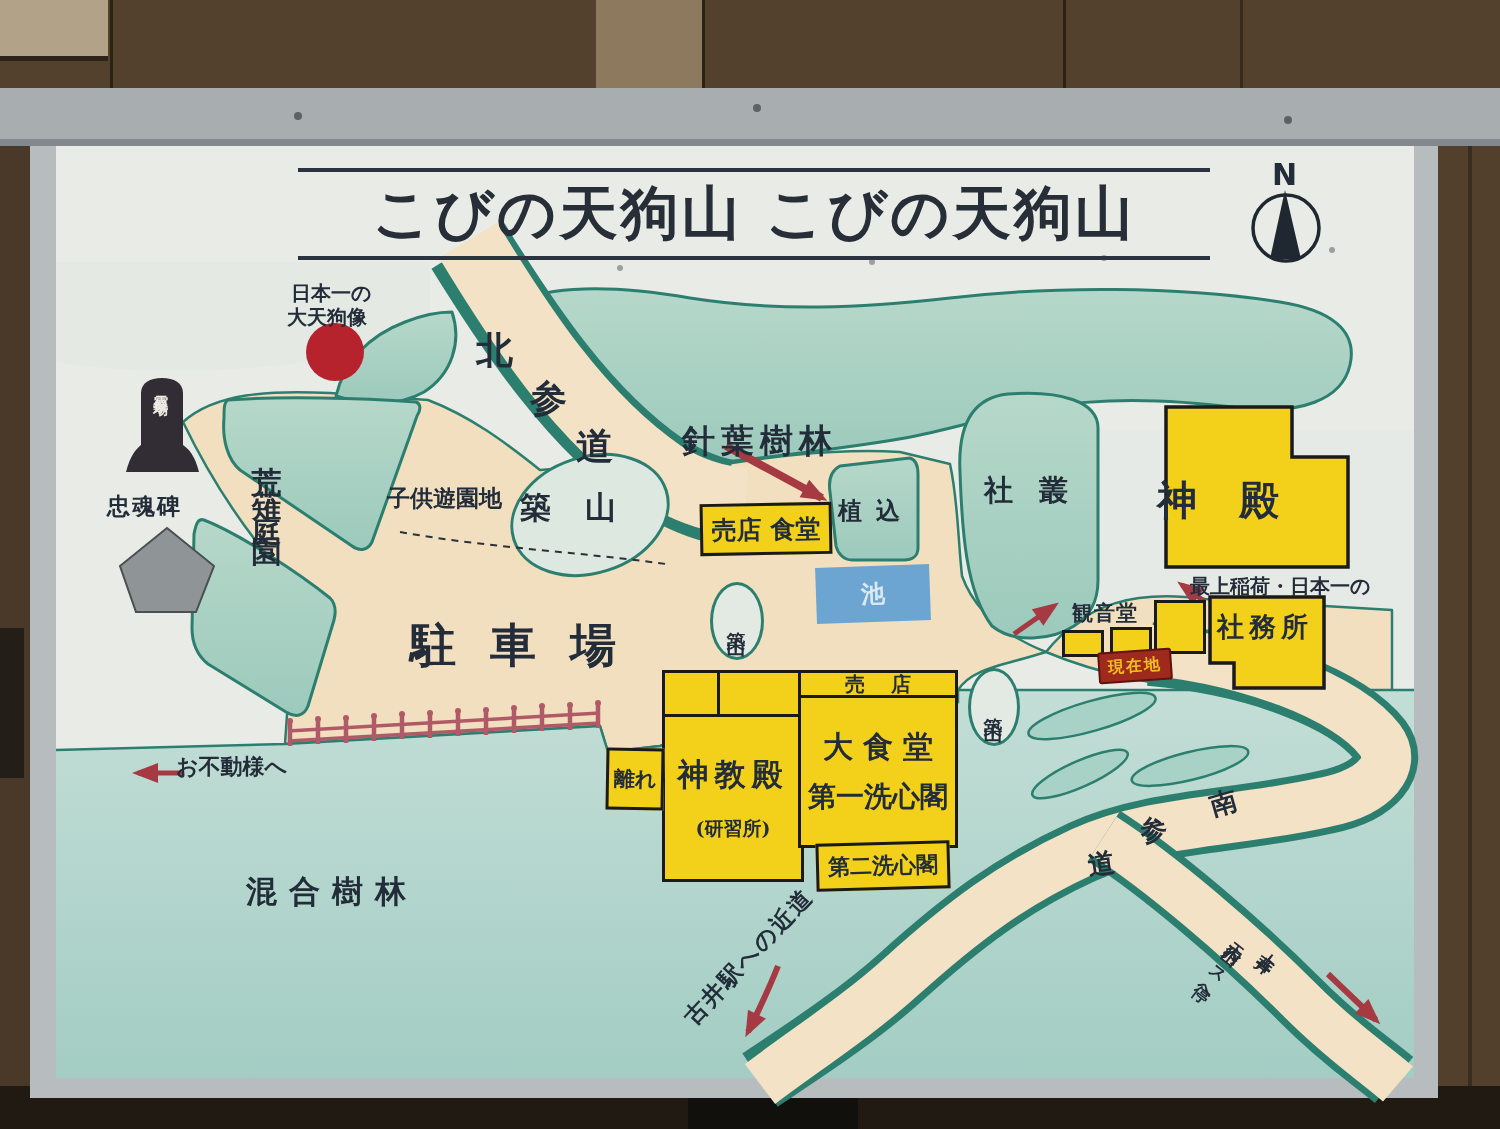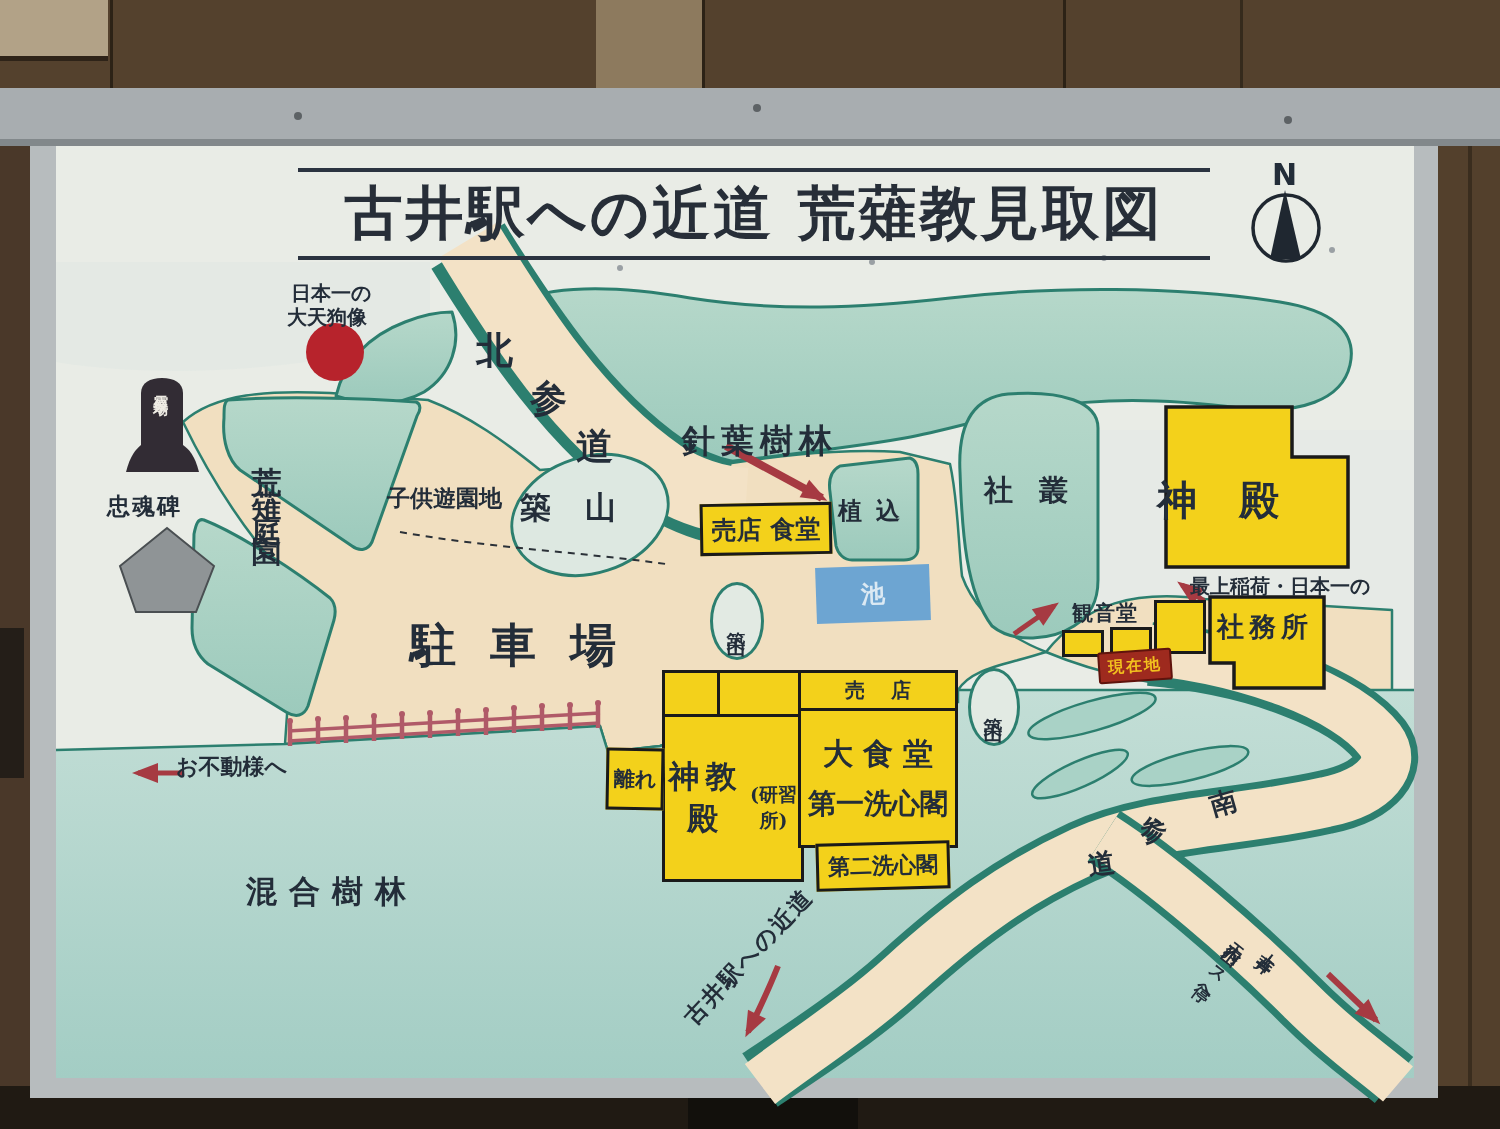--- a/index.html
+++ b/index.html
@@ -166,21 +166,21 @@
     <path d="M 778,966 C 766,996 756,1016 748,1032" stroke-width="6" marker-end="url(#ah)"></path>
     <path d="M 1328,974 L 1376,1020" stroke-width="6" marker-end="url(#ah)"></path>
   </g>
 
   <g>
     <circle cx="1286" cy="228" r="33" fill="none" stroke="#1f2730" stroke-width="3.5"></circle>
     <path d="M 1285,190 L 1270,259 L 1301,259 Z" fill="#1f2730"></path>
   </g>
 </svg>
 
-<div class="titleband">古井駅への近道 荒薙教見取図</div>
+<div class="titleband">こびの天狗山 こびの天狗山</div>
 <div class="lbl" style="left:1272px;top:158px;font-size:30px;font-family:'DejaVu Sans',sans-serif;">N</div>
 
 <div class="lbl" style="left:291px;top:282px;font-size:20px;">日本一の</div>
 <div class="lbl" style="left:287px;top:306px;font-size:20px;">大天狗像</div>
 <div class="lbl vert" style="left:152px;top:383px;font-size:15px;color:#efece4;letter-spacing:3px;">霊祭場</div>
 <div class="lbl" style="left:107px;top:493px;font-size:23px;letter-spacing:2px;">忠魂碑</div>
 <div class="lbl" style="left:1190px;top:575px;font-size:20px;">最上稲荷・日本一の</div>
 
 <div class="lbl vert" style="left:250px;top:442px;font-size:30px;letter-spacing:24px;">荒薙庭園</div>
 <div class="lbl" style="left:387px;top:485px;font-size:23px;">子供遊園地</div>
@@ -209,28 +209,28 @@
 <div class="lbl" style="left:1072px;top:601px;font-size:21px;letter-spacing:1px;">観音堂</div>
 
 <div class="bld" style="left:700px;top:503px;width:132px;height:52px;transform:rotate(-1deg);">
   <span class="bt" style="font-size:25px;">売店 食堂</span>
 </div>
 
 <div class="bld" style="left:662px;top:670px;width:142px;height:212px;padding:0;">
   <div style="width:100%;height:44px;border-bottom:3px solid #1a1a1a;position:relative;box-sizing:border-box;">
     <span style="position:absolute;left:38%;top:0;bottom:0;border-left:3px solid #1a1a1a;"></span>
   </div>
-  <div style="flex:1;display:flex;flex-direction:row;align-items:center;justify-content:center;">
+  <div style="flex:1;display:flex;flex-direction:column;align-items:center;justify-content:center;">
     <span class="bt" style="font-size:31px;letter-spacing:6px;">神教殿</span>
     <span class="bt" style="font-size:19px;margin-top:20px;">(研習所)</span>
   </div>
 </div>
 
 <div class="bld" style="left:798px;top:670px;width:160px;height:178px;">
-  <div style="width:100%;height:38px;border-bottom:3px solid #1a1a1a;box-sizing:border-box;display:flex;align-items:center;justify-content:center;">
+  <div style="width:100%;height:25px;border-bottom:3px solid #1a1a1a;box-sizing:border-box;display:flex;align-items:center;justify-content:center;">
     <span class="bt" style="font-size:20px;letter-spacing:26px;margin-right:-26px;">売店</span>
   </div>
   <div style="flex:1;display:flex;flex-direction:column;align-items:center;justify-content:center;">
     <span class="bt" style="font-size:30px;letter-spacing:10px;margin-right:-10px;">大食堂</span>
     <span class="bt" style="font-size:28px;margin-top:10px;">第一洗心閣</span>
   </div>
 </div>
 
 <div class="bld" style="left:816px;top:842px;width:134px;height:48px;transform:rotate(-1.5deg);">
   <span class="bt" style="font-size:22px;">第二洗心閣</span>

